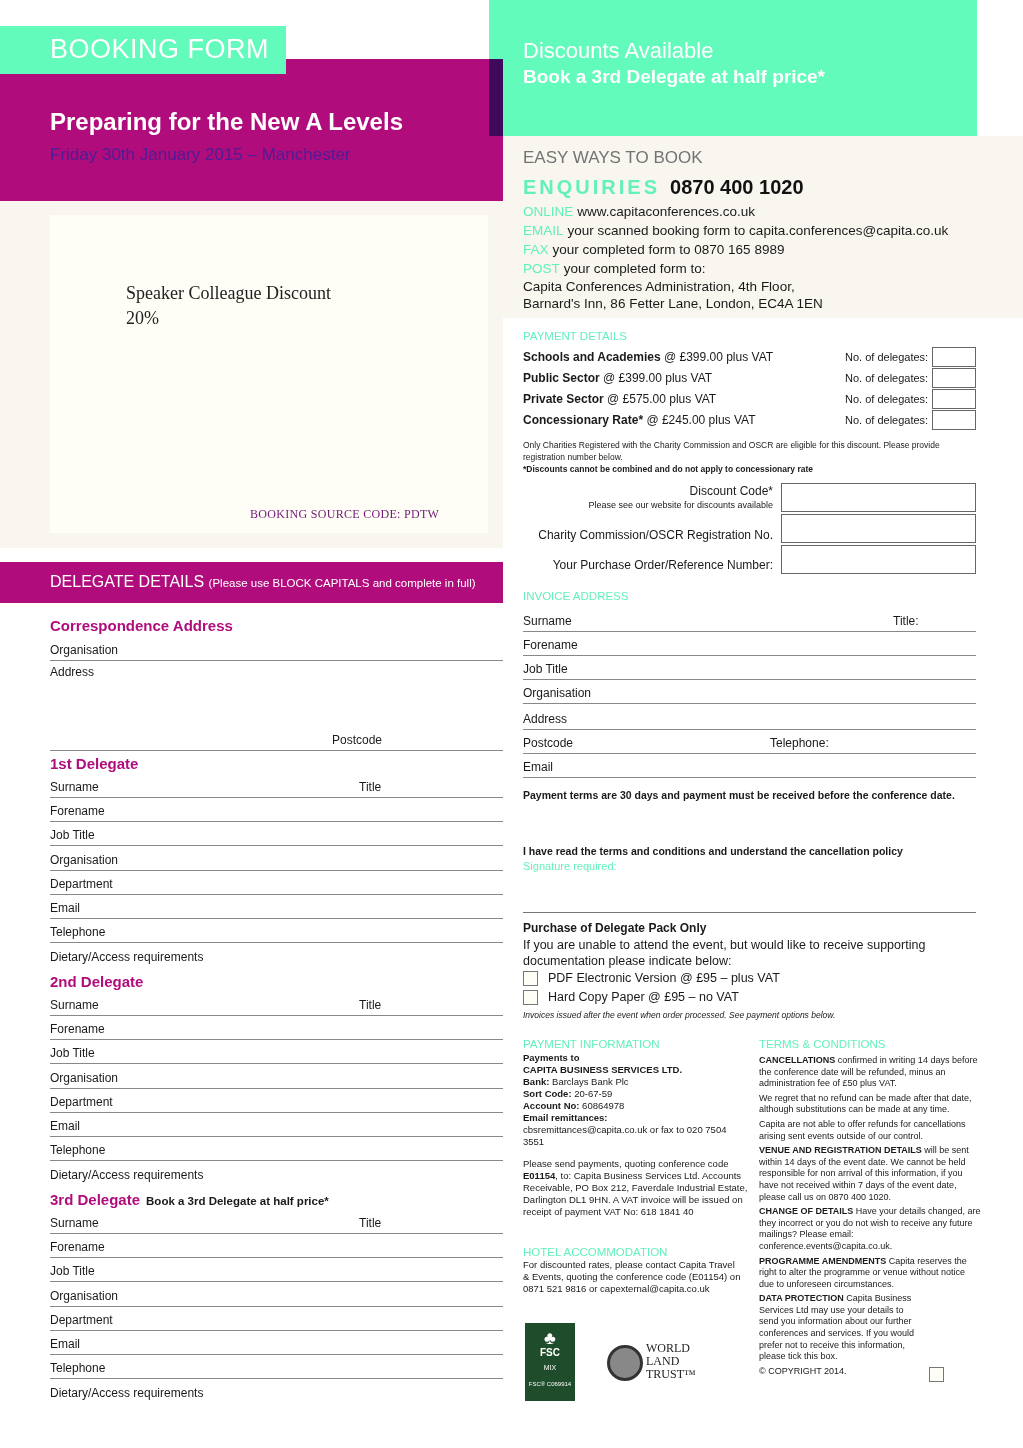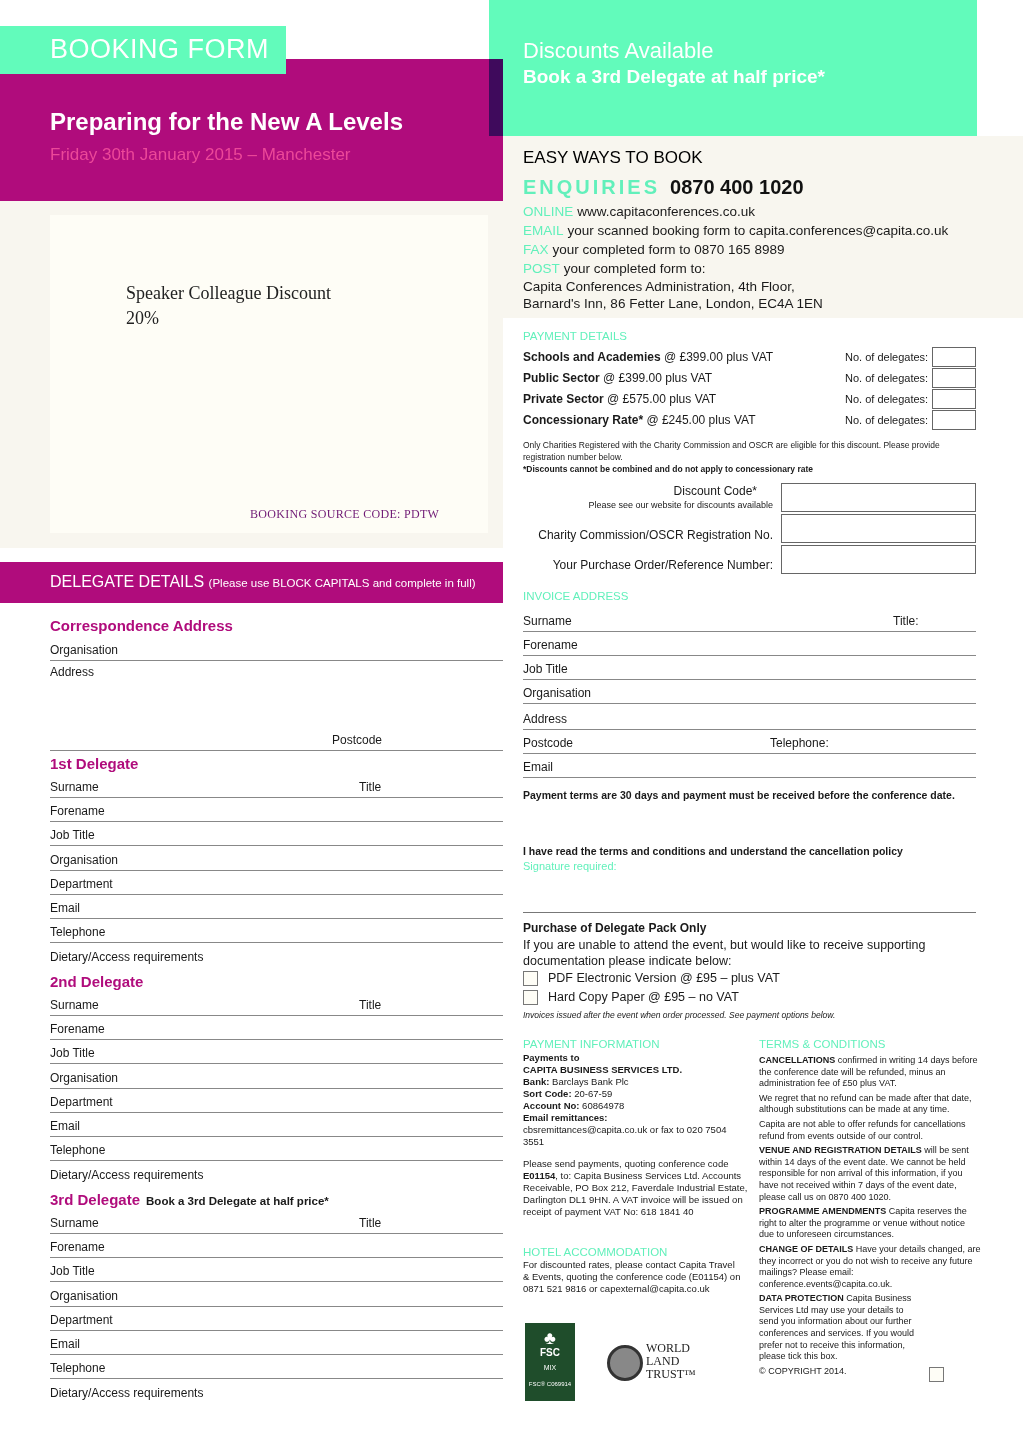--- a/index.html
+++ b/index.html
@@ -9,26 +9,26 @@
 
   
   .mint { background: #62fbbb; }
   .magenta { background: #b00c7c; }
   .overlap { background: #3f0a5c; }
   .cream { background: #f8f6ef; }
   .paper { background: #fefdf6; }
 
   .booking-form-title { left: 50px; top: 34px; color: #fff; font-size: 27px; letter-spacing: 0.5px; }
   .event-title { left: 50px; top: 108px; color: #fff; font-size: 24px; font-weight: bold; }
-  .event-date { left: 50px; top: 145px; color: #ec4899; font-size: 17px; }
+  .event-date { left: 50px; top: 145px; color: #4c1d95; font-size: 17px; }
 
   .discount-line1 { left: 523px; top: 38px; color: #fff; font-size: 22px; }
   .discount-line2 { left: 523px; top: 66px; color: #fff; font-size: 19px; font-weight: bold; }
 
-  .easy-title { left: 523px; top: 148px; color: #000000; font-size: 17px; }
+  .easy-title { left: 523px; top: 148px; color: #737373; font-size: 17px; }
   .enq-row { left: 523px; top: 176px; font-size: 20px; white-space: nowrap; }
   .enq-label { color: #62f0bb; font-weight: bold; letter-spacing: 3px; }
   .enq-num { color: #111; font-weight: bold; margin-left: 10px; }
   .contact-rows { left: 523px; top: 202px; font-size: 13.5px; line-height: 19px; }
   .contact-rows .lbl { color: #62f0bb; margin-right: 4px; }
 
   .speaker-text { left: 126px; top: 281px; font-family: "Liberation Serif", serif; font-size: 18px; line-height: 25px; color: #222; }
   .source-code { left: 250px; top: 507px; font-family: "Liberation Serif", serif; font-size: 12px; letter-spacing: 0.3px; color: #701a75; }
 
   .section-green { color: #62f0bb; font-size: 11.5px; }
@@ -112,21 +112,21 @@
 <div class="abs box" style="left:932px;top:347px;width:44px;height:20px;"></div>
 <div class="abs box" style="left:932px;top:368px;width:44px;height:20px;"></div>
 <div class="abs box" style="left:932px;top:389px;width:44px;height:20px;"></div>
 <div class="abs box" style="left:932px;top:410px;width:44px;height:20px;"></div>
 
 <div class="abs small-notes">
   <div>Only Charities Registered with the Charity Commission and OSCR are eligible for this discount. Please provide registration number below.</div>
   <div style="font-weight:bold;">*Discounts cannot be combined and do not apply to concessionary rate</div>
 </div>
 
-<div class="abs field-label-right" style="right:266px;top:484px;padding-left:8px;">Discount Code*</div>
+<div class="abs field-label-right" style="right:250px;top:484px;padding-left:8px;">Discount Code*</div>
 <div class="abs small-right" style="right:250px;top:500px;">Please see our website for discounts available</div>
 <div class="abs box" style="left:781px;top:483px;width:195px;height:29px;"></div>
 
 <div class="abs field-label-right" style="right:250px;top:528px;">Charity Commission/OSCR Registration No.</div>
 <div class="abs box" style="left:781px;top:514px;width:195px;height:29px;"></div>
 
 <div class="abs field-label-right" style="right:250px;top:558px;">Your Purchase Order/Reference Number:</div>
 <div class="abs box" style="left:781px;top:545px;width:195px;height:29px;"></div>
 
 <div class="abs section-green" style="left:523px;top:590px;">INVOICE ADDRESS</div>
@@ -195,24 +195,24 @@
 <div class="abs logo-wlt" style="left:646px;top:1342px;">
   <div>WORLD</div>
   <div>LAND</div>
   <div>TRUST™</div>
 </div>
 
 <div class="abs section-green" style="left:759px;top:1038px;">TERMS &amp; CONDITIONS</div>
 <div class="abs col-text" style="left:759px;top:1055px;width:222px;font-size:9px;line-height:11.6px;">
   <div style="margin-bottom:3px;"><b>CANCELLATIONS</b><span> confirmed in writing 14 days before the conference date will be refunded, minus an administration fee of £50 plus VAT.</span></div>
   <div style="margin-bottom:3px;"><span>We regret that no refund can be made after that date, although substitutions can be made at any time.</span></div>
-  <div style="margin-bottom:3px;"><span>Capita are not able to offer refunds for cancellations refund from events outside of our control.</span></div>
+  <div style="margin-bottom:3px;"><span>Capita are not able to offer refunds for cancellations arising sent events outside of our control.</span></div>
   <div style="margin-bottom:3px;"><b>VENUE AND REGISTRATION DETAILS</b><span> will be sent within 14 days of the event date. We cannot be held responsible for non arrival of this information, if you have not received within 7 days of the event date, please call us on 0870 400 1020.</span></div>
+  <div style="margin-bottom:3px;"><b>CHANGE OF DETAILS</b><span>  Have your details changed, are they incorrect or you do not wish to receive any future mailings? Please email: conference.events@capita.co.uk.</span></div>
   <div style="margin-bottom:3px;"><b>PROGRAMME AMENDMENTS</b><span>  Capita reserves the right to alter the programme or venue without notice due to unforeseen circumstances.</span></div>
-  <div style="margin-bottom:3px;"><b>CHANGE OF DETAILS</b><span>  Have your details changed, are they incorrect or you do not wish to receive any future mailings? Please email: conference.events@capita.co.uk.</span></div>
   <div style="margin-bottom:3px;width:165px;"><b>DATA PROTECTION</b><span>  Capita Business Services Ltd may use your details to send you information about our further conferences and services. If you would prefer not to receive this information, please tick this box.</span></div>
   <div>© COPYRIGHT 2014.</div>
 </div>
 <div class="abs chk" style="left:929px;top:1367px;"></div>
 
 <div class="abs magenta" style="left:0;top:562px;width:503px;height:41px;"></div>
 <div class="abs" style="left:50px;top:573px;color:#fff;white-space:nowrap;">
   <span style="font-size:16px;">DELEGATE DETAILS</span>
   <span style="font-size:11.5px;">(Please use BLOCK CAPITALS and complete in full)</span>
 </div>

